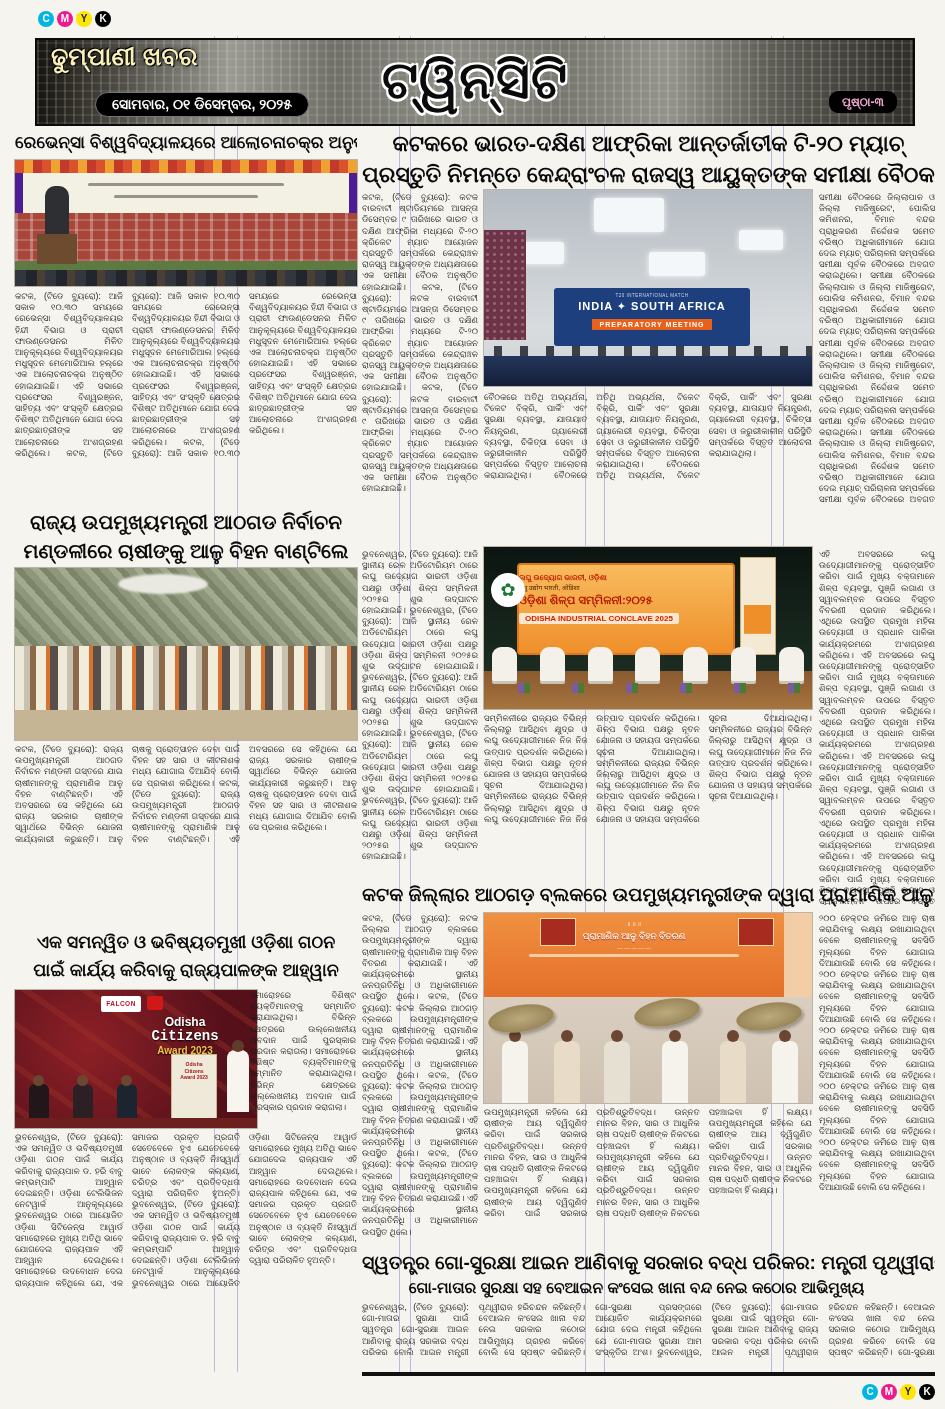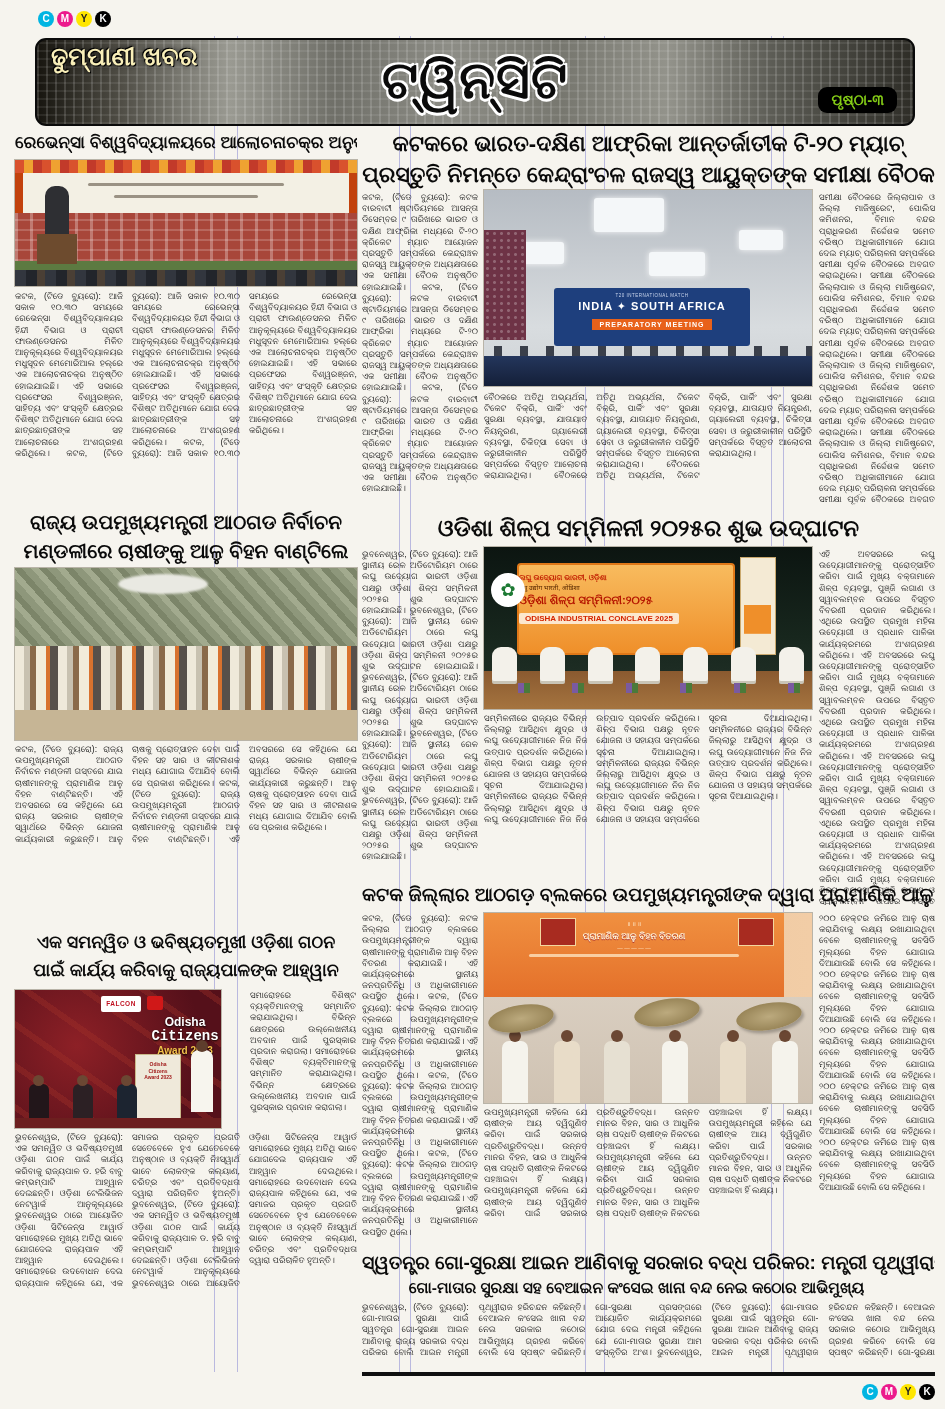--- a/index.html
+++ b/index.html
@@ -8,45 +8,45 @@
   .abs{position:absolute;}
   
   .reg{position:absolute;top:36px;height:1336px;width:1px;background:rgba(90,90,200,.38);}
   
   .cmyk{display:flex;gap:3px;}
   .cmyk b{width:16px;height:16px;border-radius:50%;color:#fff;font-size:10px;line-height:16px;
           text-align:center;font-weight:bold;display:block;}
   .cmyk .c{background:#00b5e2}.cmyk .m{background:#ec1a8c}.cmyk .y{background:#ffe600;color:#222}
   .cmyk .k{background:#000}
   
-  .masthead{left:35px;top:38px;width:876px;height:84px;border:2px solid #0a0a0a;border-radius:11px;
+  .masthead{left:35px;top:38px;width:876px;height:84px;border:2px solid #0a0a0a;border-radius:0;
     background:
       repeating-linear-gradient(90deg,rgba(255,255,255,.14) 0 2px,rgba(0,0,0,0) 2px 9px),
       repeating-linear-gradient(0deg,rgba(255,255,255,.08) 0 2px,rgba(0,0,0,0) 2px 8px),
       linear-gradient(90deg,#17150f 0%,#4c4a42 9%,#9a9a92 22%,#6f6f68 34%,#8d8d86 47%,#77776f 60%,#93938b 72%,#5c5c55 84%,#2e2d27 100%);
     overflow:hidden;}
   .brand{position:absolute;left:14px;top:2px;font-size:25px;font-weight:bold;color:#f9efb9;
     text-shadow:1px 1px 0 #000,-1px -1px 0 #000,0 0 5px #000;}
   .mh-date{position:absolute;left:58px;bottom:7px;background:#000;border:1px solid #777;
     border-radius:14px;padding:3px 16px;color:#fff;font-size:14px;font-weight:bold;}
   .mh-title{position:absolute;left:0;right:0;top:10px;text-align:center;font-size:52px;
     font-weight:bold;color:#0a0a0a;letter-spacing:1px;
     text-shadow:-2px -2px 0 #fff,2px -2px 0 #fff,-2px 2px 0 #fff,2px 2px 0 #fff,0 3px 0 #fff;}
   .mh-page{position:absolute;right:16px;bottom:11px;background:#000;border-radius:9px;
-    padding:4px 13px;color:#84cc16;font-size:15px;font-weight:bold;}
+    padding:4px 13px;color:#f9a8d4;font-size:12px;font-weight:bold;}
   
   .hl{font-weight:bold;color:#0a0a0a;text-align:center;white-space:nowrap;overflow:hidden;}
   .sub-hl{font-weight:bold;color:#0a0a0a;text-align:center;white-space:nowrap;overflow:hidden;}
   
   .bt{font-size:8.6px;line-height:11.2px;text-align:justify;color:#1b1b1b;overflow:hidden;
       word-break:break-word;}
   .cols3{column-count:3;column-gap:9px;}
   .cols5{column-count:5;column-gap:10px;}
   
-  .photo{position:absolute;overflow:hidden;background:#c2410c;box-shadow:0 0 0 1px #b9b4a8;}
+  .photo{position:absolute;overflow:hidden;background:#4c1d95;box-shadow:0 0 0 1px #b9b4a8;}
   
   .pa-garland{position:absolute;left:0;top:0;right:0;height:13px;
     background:repeating-linear-gradient(90deg,#d9512d 0 9px,#efa231 9px 18px,#c23a2a 18px 27px);}
   .pa-banner{position:absolute;left:8px;top:13px;right:8px;height:40px;background:#f3f0e4;
     border-bottom:2px solid #b33a2c;}
   .pa-bline{position:absolute;left:20%;right:20%;height:3px;background:#9a9284;border-radius:2px;}
   .pa-build{position:absolute;left:0;top:53px;right:0;height:48px;background:#a8463a;
     background-image:repeating-linear-gradient(90deg,rgba(255,255,255,.28) 0 3px,rgba(0,0,0,0) 3px 15px),
       repeating-linear-gradient(0deg,rgba(255,255,255,.18) 0 2px,rgba(0,0,0,0) 2px 10px);}
   .pa-green{position:absolute;left:0;top:101px;right:0;height:9px;background:#5c7a41;}
@@ -162,20 +162,21 @@
   <div class="abs cmyk" style="left:38px;top:11px">
     <b class="c">C</b>
     <b class="m">M</b>
     <b class="y">Y</b>
     <b class="k">K</b>
   </div>
 
   <div class="abs masthead">
     <div class="brand">ଢୁମ୍ପାଣୀ ଖବର</div>
     <div class="mh-title">ଟ୍ୱିନ୍‌ସିଟି</div>
+    <div class="mh-date">ସୋମବାର, ୦୧ ଡିସେମ୍ବର, ୨୦୨୫</div>
     <div class="mh-page">ପୃଷ୍ଠା-୩</div>
   </div>
 
   <div class="abs hl" style="left:15px;top:128px;width:342px;font-size:17px;line-height:30px">ରେଭେନ୍ସା ବିଶ୍ୱବିଦ୍ୟାଳୟରେ ଆଲୋଚନାଚକ୍ର ଅନୁଷ୍ଠିତ</div>
   <div class="photo" style="left:15px;top:160px;width:342px;height:126px">
     <div class="pa-garland"></div>
     <div class="pa-banner">
       <div class="pa-bline" style="top:10px"></div>
       <div class="pa-bline" style="top:22px;left:28%;right:28%"></div>
     </div>
@@ -211,21 +212,20 @@
   <div class="abs hl" style="left:15px;top:508px;width:342px;font-size:20px;line-height:29px">ରାଜ୍ୟ ଉପମୁଖ୍ୟମନ୍ତ୍ରୀ ଆଠଗଡ ନିର୍ବାଚନ</div>
   <div class="abs hl" style="left:15px;top:537px;width:342px;font-size:20px;line-height:29px">ମଣ୍ଡଳୀରେ ଚାଷୀଙ୍କୁ ଆଳୁ ବିହନ ବାଣ୍ଟିଲେ</div>
   <div class="photo" style="left:15px;top:568px;width:342px;height:172px">
     <div class="pc-trees"></div>
     <div class="pc-sky"></div>
     <div class="pc-crowd"></div>
     <div class="pc-ground"></div>
   </div>
   <div class="abs bt cols3" style="left:15px;top:744px;width:342px;height:160px">କଟକ, (ଟିଡେ ବ୍ୟୁରୋ): ରାଜ୍ୟ ଉପମୁଖ୍ୟମନ୍ତ୍ରୀ ଆଠଗଡ ନିର୍ବାଚନ ମଣ୍ଡଳୀ ଗସ୍ତରେ ଯାଇ ଚାଷୀମାନଙ୍କୁ ପ୍ରାମାଣିକ ଆଳୁ ବିହନ ବାଣ୍ଟିଛନ୍ତି। ଏହି ଅବସରରେ ସେ କହିଥିଲେ ଯେ ରାଜ୍ୟ ସରକାର ଚାଷୀଙ୍କ ସ୍ୱାର୍ଥରେ ବିଭିନ୍ନ ଯୋଜନା କାର୍ଯ୍ୟକାରୀ କରୁଛନ୍ତି। ଆଳୁ ଚାଷକୁ ପ୍ରୋତ୍ସାହନ ଦେବା ପାଇଁ ବିହନ ସହ ସାର ଓ କୀଟନାଶକ ମଧ୍ୟ ଯୋଗାଇ ଦିଆଯିବ ବୋଲି ସେ ପ୍ରକାଶ କରିଥିଲେ। କଟକ, (ଟିଡେ ବ୍ୟୁରୋ): ରାଜ୍ୟ ଉପମୁଖ୍ୟମନ୍ତ୍ରୀ ଆଠଗଡ ନିର୍ବାଚନ ମଣ୍ଡଳୀ ଗସ୍ତରେ ଯାଇ ଚାଷୀମାନଙ୍କୁ ପ୍ରାମାଣିକ ଆଳୁ ବିହନ ବାଣ୍ଟିଛନ୍ତି। ଏହି ଅବସରରେ ସେ କହିଥିଲେ ଯେ ରାଜ୍ୟ ସରକାର ଚାଷୀଙ୍କ ସ୍ୱାର୍ଥରେ ବିଭିନ୍ନ ଯୋଜନା କାର୍ଯ୍ୟକାରୀ କରୁଛନ୍ତି। ଆଳୁ ଚାଷକୁ ପ୍ରୋତ୍ସାହନ ଦେବା ପାଇଁ ବିହନ ସହ ସାର ଓ କୀଟନାଶକ ମଧ୍ୟ ଯୋଗାଇ ଦିଆଯିବ ବୋଲି ସେ ପ୍ରକାଶ କରିଥିଲେ।</div>
 
-  <div class="abs hl" style="left:362px;top:512px;width:573px;font-size:23px;line-height:33px">ଓଡିଶା ଶିଳ୍ପ ସମ୍ମିଳନୀ ୨୦୨୫ର ଶୁଭ ଉଦ୍‌ଘାଟନ</div>
   <div class="abs bt" style="left:362px;top:549px;width:116px;height:356px">ଭୁବନେଶ୍ୱର, (ଟିଡେ ବ୍ୟୁରୋ): ଆଜି ସ୍ଥାନୀୟ ରେଳ ଅଡିଟୋରିୟମ ଠାରେ ଲଘୁ ଉଦ୍ୟୋଗ ଭାରତୀ ଓଡ଼ିଶା ପକ୍ଷରୁ ଓଡ଼ିଶା ଶିଳ୍ପ ସମ୍ମିଳନୀ ୨୦୨୫ର ଶୁଭ ଉଦ୍‌ଘାଟନ ହୋଇଯାଇଛି। ଭୁବନେଶ୍ୱର, (ଟିଡେ ବ୍ୟୁରୋ): ଆଜି ସ୍ଥାନୀୟ ରେଳ ଅଡିଟୋରିୟମ ଠାରେ ଲଘୁ ଉଦ୍ୟୋଗ ଭାରତୀ ଓଡ଼ିଶା ପକ୍ଷରୁ ଓଡ଼ିଶା ଶିଳ୍ପ ସମ୍ମିଳନୀ ୨୦୨୫ର ଶୁଭ ଉଦ୍‌ଘାଟନ ହୋଇଯାଇଛି। ଭୁବନେଶ୍ୱର, (ଟିଡେ ବ୍ୟୁରୋ): ଆଜି ସ୍ଥାନୀୟ ରେଳ ଅଡିଟୋରିୟମ ଠାରେ ଲଘୁ ଉଦ୍ୟୋଗ ଭାରତୀ ଓଡ଼ିଶା ପକ୍ଷରୁ ଓଡ଼ିଶା ଶିଳ୍ପ ସମ୍ମିଳନୀ ୨୦୨୫ର ଶୁଭ ଉଦ୍‌ଘାଟନ ହୋଇଯାଇଛି। ଭୁବନେଶ୍ୱର, (ଟିଡେ ବ୍ୟୁରୋ): ଆଜି ସ୍ଥାନୀୟ ରେଳ ଅଡିଟୋରିୟମ ଠାରେ ଲଘୁ ଉଦ୍ୟୋଗ ଭାରତୀ ଓଡ଼ିଶା ପକ୍ଷରୁ ଓଡ଼ିଶା ଶିଳ୍ପ ସମ୍ମିଳନୀ ୨୦୨୫ର ଶୁଭ ଉଦ୍‌ଘାଟନ ହୋଇଯାଇଛି। ଭୁବନେଶ୍ୱର, (ଟିଡେ ବ୍ୟୁରୋ): ଆଜି ସ୍ଥାନୀୟ ରେଳ ଅଡିଟୋରିୟମ ଠାରେ ଲଘୁ ଉଦ୍ୟୋଗ ଭାରତୀ ଓଡ଼ିଶା ପକ୍ଷରୁ ଓଡ଼ିଶା ଶିଳ୍ପ ସମ୍ମିଳନୀ ୨୦୨୫ର ଶୁଭ ଉଦ୍‌ଘାଟନ ହୋଇଯାଇଛି।</div>
   <div class="photo" style="left:484px;top:547px;width:328px;height:162px">
     <div class="pd-bg"></div>
     <div class="pd-floor"></div>
     <div class="pd-banner">
       <div class="pd-t1">ଲଘୁ ଉଦ୍ୟୋଗ ଭାରତୀ, ଓଡ଼ିଶା</div>
       <div class="pd-t2">लघु उद्योग भारती, ओडिशा</div>
       <div class="pd-main">ଓଡ଼ିଶା ଶିଳ୍ପ ସମ୍ମିଳନୀ:୨୦୨୫</div>
       <div class="pd-eng">ODISHA INDUSTRIAL CONCLAVE 2025</div>
     </div>
@@ -267,21 +267,21 @@
       <div class="sack" style="left:4px;top:8px"></div>
       <div class="sack" style="left:150px;top:2px"></div>
       <div class="sack" style="left:252px;top:6px"></div>
     </div>
   </div>
   <div class="abs bt" style="left:819px;top:913px;width:116px;height:332px">୨୦୦ ହେକ୍ଟର ଜମିରେ ଆଳୁ ଚାଷ କରାଯିବାକୁ ଲକ୍ଷ୍ୟ ରଖାଯାଇଥିବା ବେଳେ ଚାଷୀମାନଙ୍କୁ ସବସିଡି ମୂଲ୍ୟରେ ବିହନ ଯୋଗାଇ ଦିଆଯାଉଛି ବୋଲି ସେ କହିଥିଲେ। ୨୦୦ ହେକ୍ଟର ଜମିରେ ଆଳୁ ଚାଷ କରାଯିବାକୁ ଲକ୍ଷ୍ୟ ରଖାଯାଇଥିବା ବେଳେ ଚାଷୀମାନଙ୍କୁ ସବସିଡି ମୂଲ୍ୟରେ ବିହନ ଯୋଗାଇ ଦିଆଯାଉଛି ବୋଲି ସେ କହିଥିଲେ। ୨୦୦ ହେକ୍ଟର ଜମିରେ ଆଳୁ ଚାଷ କରାଯିବାକୁ ଲକ୍ଷ୍ୟ ରଖାଯାଇଥିବା ବେଳେ ଚାଷୀମାନଙ୍କୁ ସବସିଡି ମୂଲ୍ୟରେ ବିହନ ଯୋଗାଇ ଦିଆଯାଉଛି ବୋଲି ସେ କହିଥିଲେ। ୨୦୦ ହେକ୍ଟର ଜମିରେ ଆଳୁ ଚାଷ କରାଯିବାକୁ ଲକ୍ଷ୍ୟ ରଖାଯାଇଥିବା ବେଳେ ଚାଷୀମାନଙ୍କୁ ସବସିଡି ମୂଲ୍ୟରେ ବିହନ ଯୋଗାଇ ଦିଆଯାଉଛି ବୋଲି ସେ କହିଥିଲେ। ୨୦୦ ହେକ୍ଟର ଜମିରେ ଆଳୁ ଚାଷ କରାଯିବାକୁ ଲକ୍ଷ୍ୟ ରଖାଯାଇଥିବା ବେଳେ ଚାଷୀମାନଙ୍କୁ ସବସିଡି ମୂଲ୍ୟରେ ବିହନ ଯୋଗାଇ ଦିଆଯାଉଛି ବୋଲି ସେ କହିଥିଲେ।</div>
   <div class="abs bt cols3" style="left:484px;top:1107px;width:328px;height:138px">ଉପମୁଖ୍ୟମନ୍ତ୍ରୀ କହିଲେ ଯେ ଚାଷୀଙ୍କ ଆୟ ଦ୍ୱିଗୁଣିତ କରିବା ପାଇଁ ସରକାର ପ୍ରତିଶ୍ରୁତିବଦ୍ଧ। ଉନ୍ନତ ମାନର ବିହନ, ସାର ଓ ଆଧୁନିକ ଚାଷ ପଦ୍ଧତି ଚାଷୀଙ୍କ ନିକଟରେ ପହଞ୍ଚାଇବା ହିଁ ଲକ୍ଷ୍ୟ। ଉପମୁଖ୍ୟମନ୍ତ୍ରୀ କହିଲେ ଯେ ଚାଷୀଙ୍କ ଆୟ ଦ୍ୱିଗୁଣିତ କରିବା ପାଇଁ ସରକାର ପ୍ରତିଶ୍ରୁତିବଦ୍ଧ। ଉନ୍ନତ ମାନର ବିହନ, ସାର ଓ ଆଧୁନିକ ଚାଷ ପଦ୍ଧତି ଚାଷୀଙ୍କ ନିକଟରେ ପହଞ୍ଚାଇବା ହିଁ ଲକ୍ଷ୍ୟ। ଉପମୁଖ୍ୟମନ୍ତ୍ରୀ କହିଲେ ଯେ ଚାଷୀଙ୍କ ଆୟ ଦ୍ୱିଗୁଣିତ କରିବା ପାଇଁ ସରକାର ପ୍ରତିଶ୍ରୁତିବଦ୍ଧ। ଉନ୍ନତ ମାନର ବିହନ, ସାର ଓ ଆଧୁନିକ ଚାଷ ପଦ୍ଧତି ଚାଷୀଙ୍କ ନିକଟରେ ପହଞ୍ଚାଇବା ହିଁ ଲକ୍ଷ୍ୟ। ଉପମୁଖ୍ୟମନ୍ତ୍ରୀ କହିଲେ ଯେ ଚାଷୀଙ୍କ ଆୟ ଦ୍ୱିଗୁଣିତ କରିବା ପାଇଁ ସରକାର ପ୍ରତିଶ୍ରୁତିବଦ୍ଧ। ଉନ୍ନତ ମାନର ବିହନ, ସାର ଓ ଆଧୁନିକ ଚାଷ ପଦ୍ଧତି ଚାଷୀଙ୍କ ନିକଟରେ ପହଞ୍ଚାଇବା ହିଁ ଲକ୍ଷ୍ୟ।</div>
 
   <div class="abs hl" style="left:15px;top:928px;width:342px;font-size:17.5px;line-height:28px">ଏକ ସମନ୍ୱିତ ଓ ଭବିଷ୍ୟତମୁଖୀ ଓଡ଼ିଶା ଗଠନ</div>
   <div class="abs hl" style="left:15px;top:956px;width:342px;font-size:17.5px;line-height:28px">ପାଇଁ କାର୍ଯ୍ୟ କରିବାକୁ ରାଜ୍ୟପାଳଙ୍କ ଆହ୍ୱାନ</div>
-  <div class="photo" style="left:15px;top:990px;width:206px;height:138px">
+  <div class="photo" style="left:15px;top:990px;width:242px;height:138px">
     <div class="pf-bg"></div>
     <div class="pf-pattern"></div>
     <div class="pf-falcon">FALCON</div>
     <div class="pf-tv"></div>
     <div class="pf-title">
       <div class="t1">Odisha</div>
       <div class="t2">Citizens</div>
       <div class="t3">Award 2023</div>
     </div>
     <div class="pf-podium">

